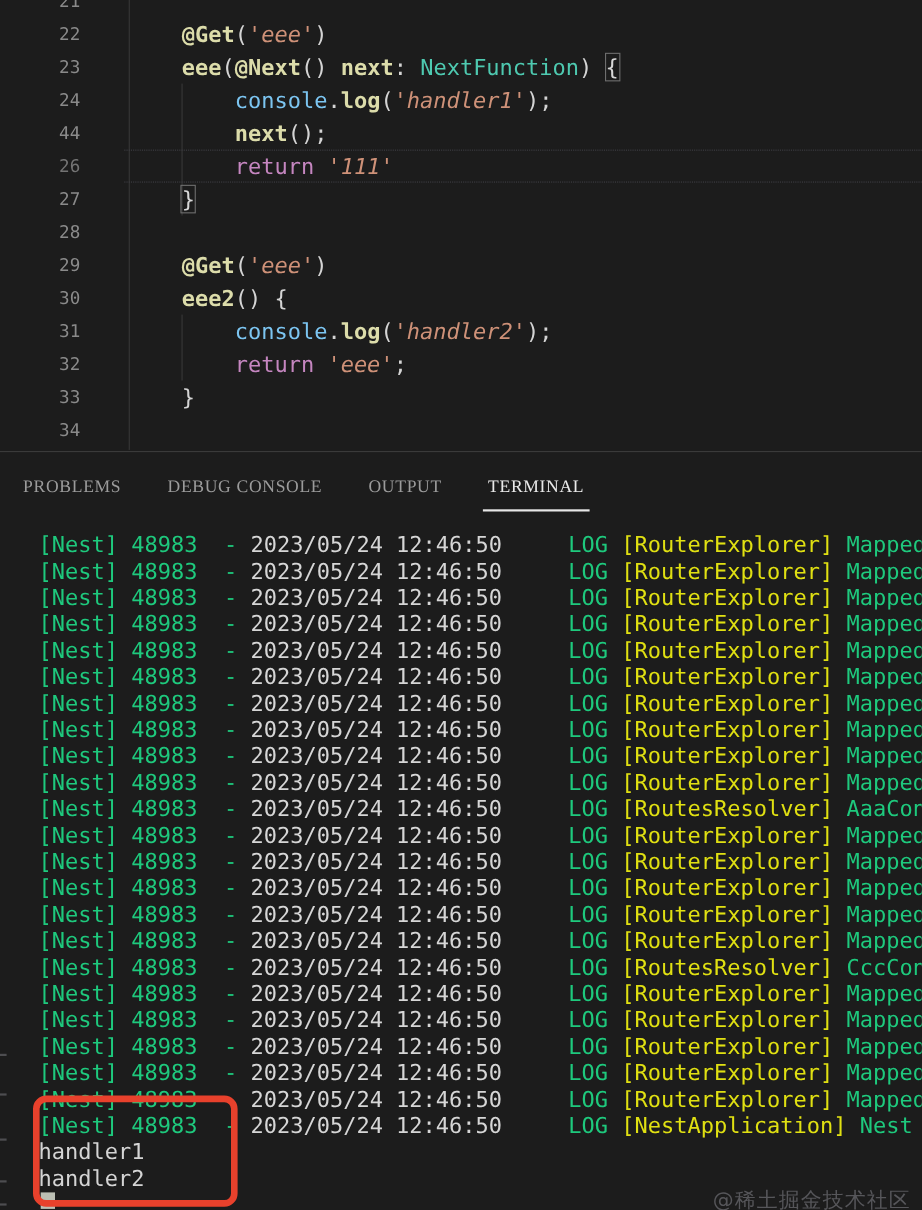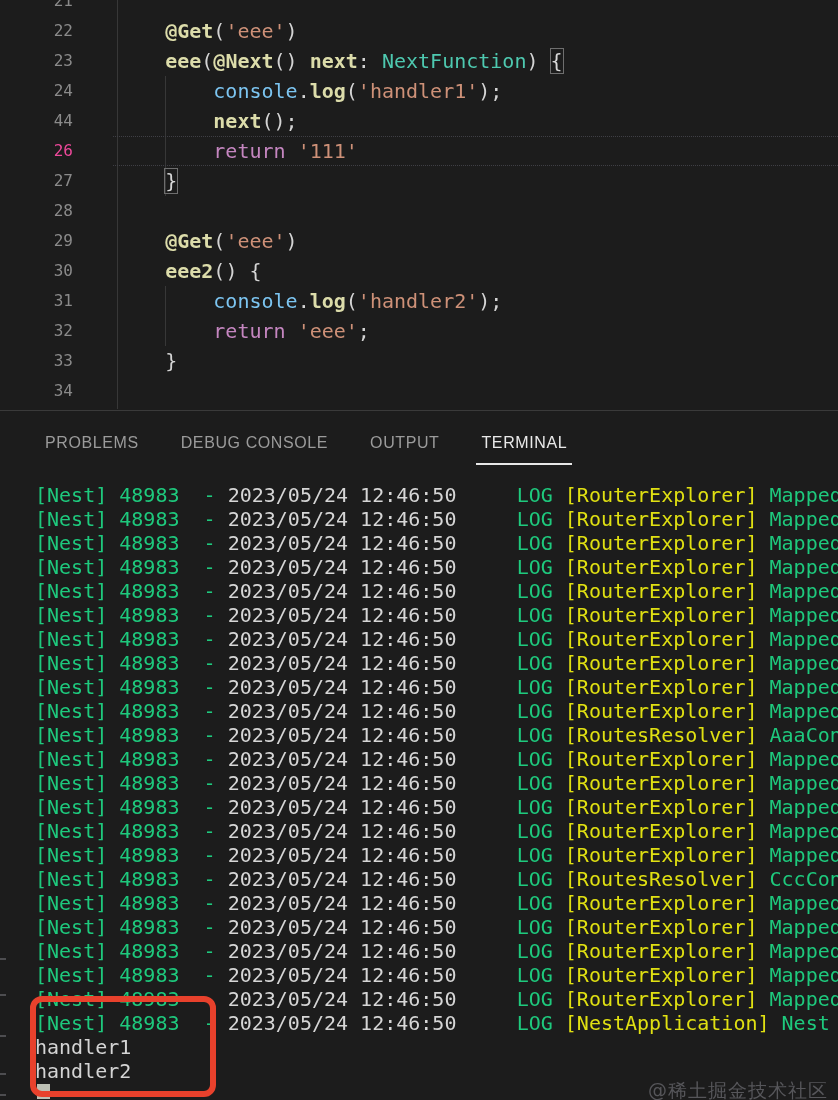--- a/index.html
+++ b/index.html
@@ -17,44 +17,44 @@
   }
   
   #editor{position:absolute;left:0;top:0;width:838px;height:410px;overflow:hidden;}
   .indent-guide{position:absolute;width:1px;background:#373737;}
   #code-lines{position:absolute;left:0;top:-14px;width:838px;}
   .code-row{position:relative;height:30px;width:838px;}
   .code-row .ln{
     position:absolute;left:0;top:0;width:73px;height:30px;line-height:30px;
     text-align:right;color:#8a8a8a;font-size:16px;
   }
-  .code-row.current .ln{color:#ec4899;}
+  .code-row.current .ln{color:#737373;}
   .code-row .code{
     position:absolute;left:117px;top:0;height:30px;line-height:30px;
     font-size:20px;white-space:pre;color:var(--c-plain);
   }
   .code-row.current::before,.code-row.current::after{
     content:"";position:absolute;left:113px;right:0;height:0;
     border-top:1px dotted #3f3f45;
   }
   .code-row.current::before{top:0;}
   .code-row.current::after{bottom:0;}
   .tk-plain{color:var(--c-plain);}
   .tk-func{color:var(--c-func);font-weight:bold;}
-  .tk-str{color:var(--c-str);}
+  .tk-str{color:var(--c-str);font-style:italic;}
   .tk-kw{color:var(--c-kw);}
   .tk-type{color:var(--c-type);}
   .tk-obj{color:var(--c-obj);}
   .tk-bracket{color:#d8d8d8;outline:1px solid #6e6e6e;}
   
   #panel-border{position:absolute;left:0;top:410px;width:838px;height:1px;background:#3a3a3a;}
   #tab-bar{
     position:absolute;left:0;top:411px;width:808px;height:70px;
-    display:flex;align-items:flex-start;padding-left:24px;box-sizing:border-box;
-    font-family:Liberation Sans, sans-serif;
+    display:flex;align-items:flex-start;box-sizing:border-box;
+    font-family:Liberation Serif, serif;
   }
   .panel-tab{
     position:relative;padding:22px 21px 13px 21px;
     font-size:16px;letter-spacing:0.6px;color:#9b9b9b;cursor:pointer;
     line-height:19px;
   }
   .panel-tab.active{color:#e9e9e9;}
   .panel-tab.active::after{
     content:"";position:absolute;left:16px;right:16px;bottom:0;height:2px;background:#e7e7e7;
   }

